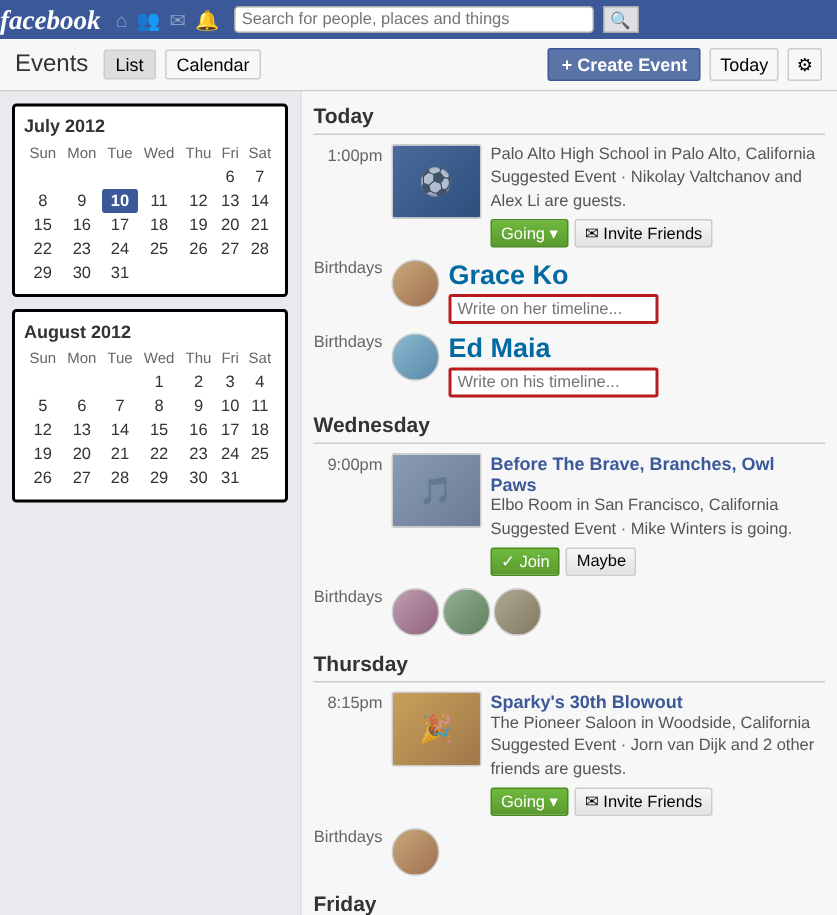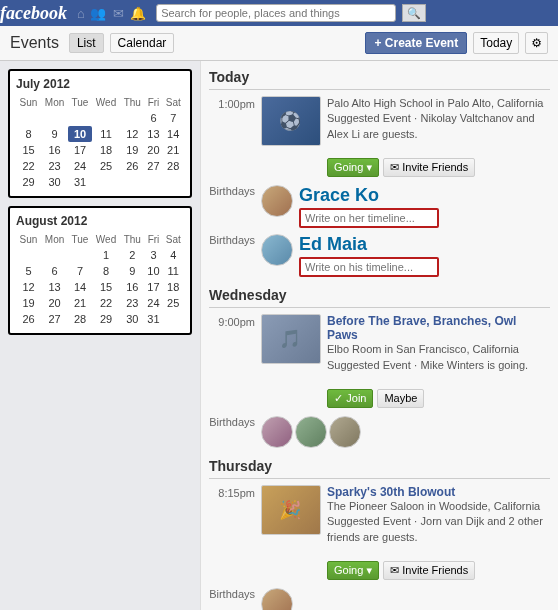--- a/index.html
+++ b/index.html
@@ -208,21 +208,21 @@
       color: #3b5998;
     }
     .event-detail {
       font-size: 11px;
       color: #555;
       line-height: 1.4;
     }
     .event-actions {
       display: flex;
       gap: 4px;
-      margin-top: 16px;
+      margin-top: 4px;
     }
     .action-btn {
       background: linear-gradient(#f7f7f7, #e2e2e2);
       border: 1px solid #ccc;
       padding: 2px 6px;
       font-size: 11px;
       cursor: pointer;
       border-radius: 2px;
       display: flex;
       align-items: center;

